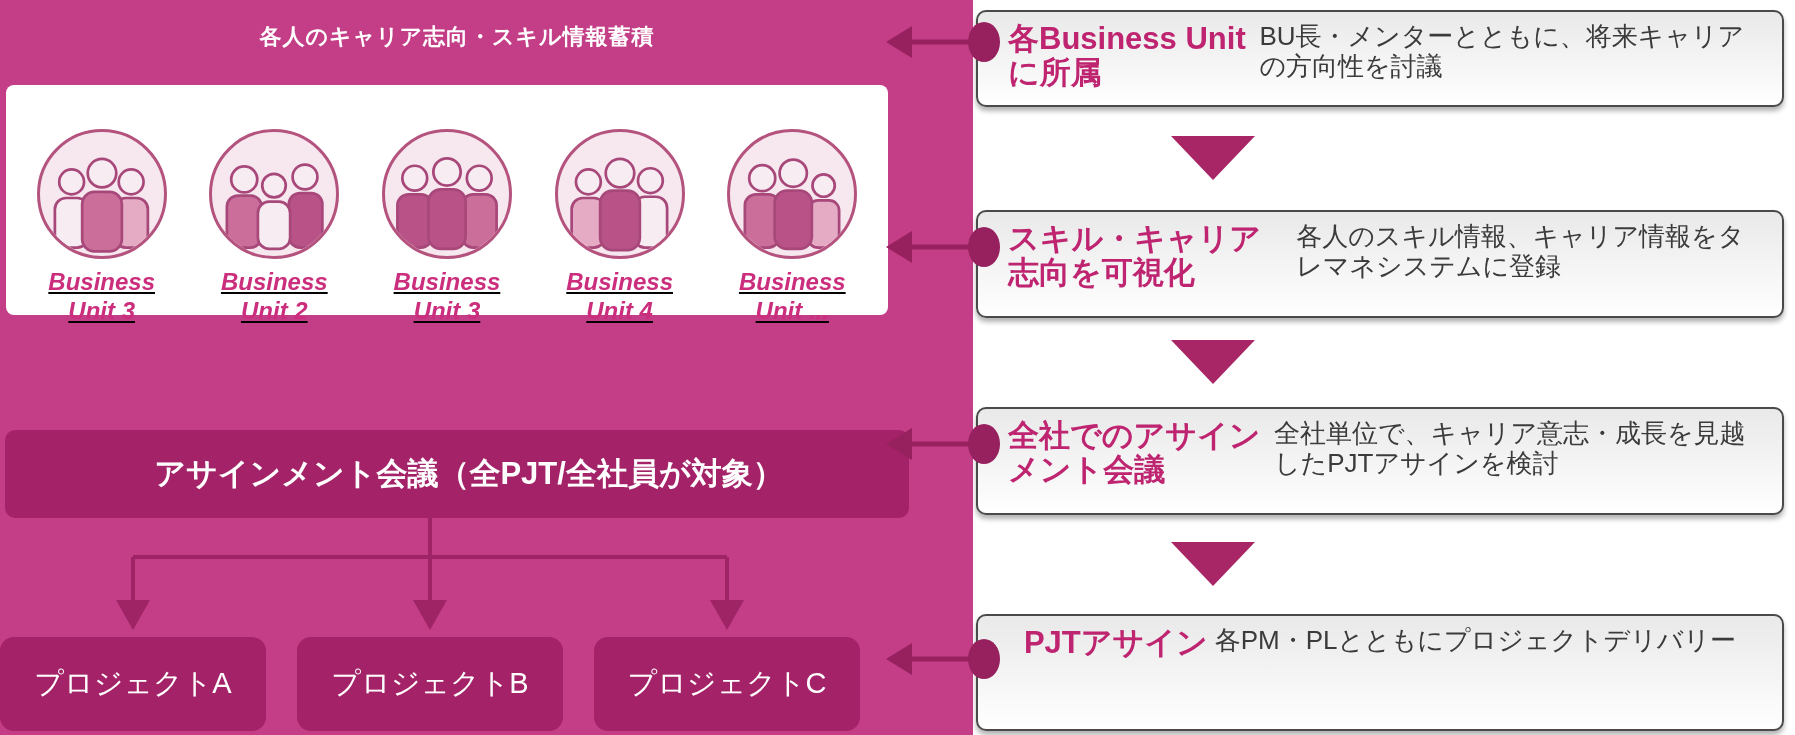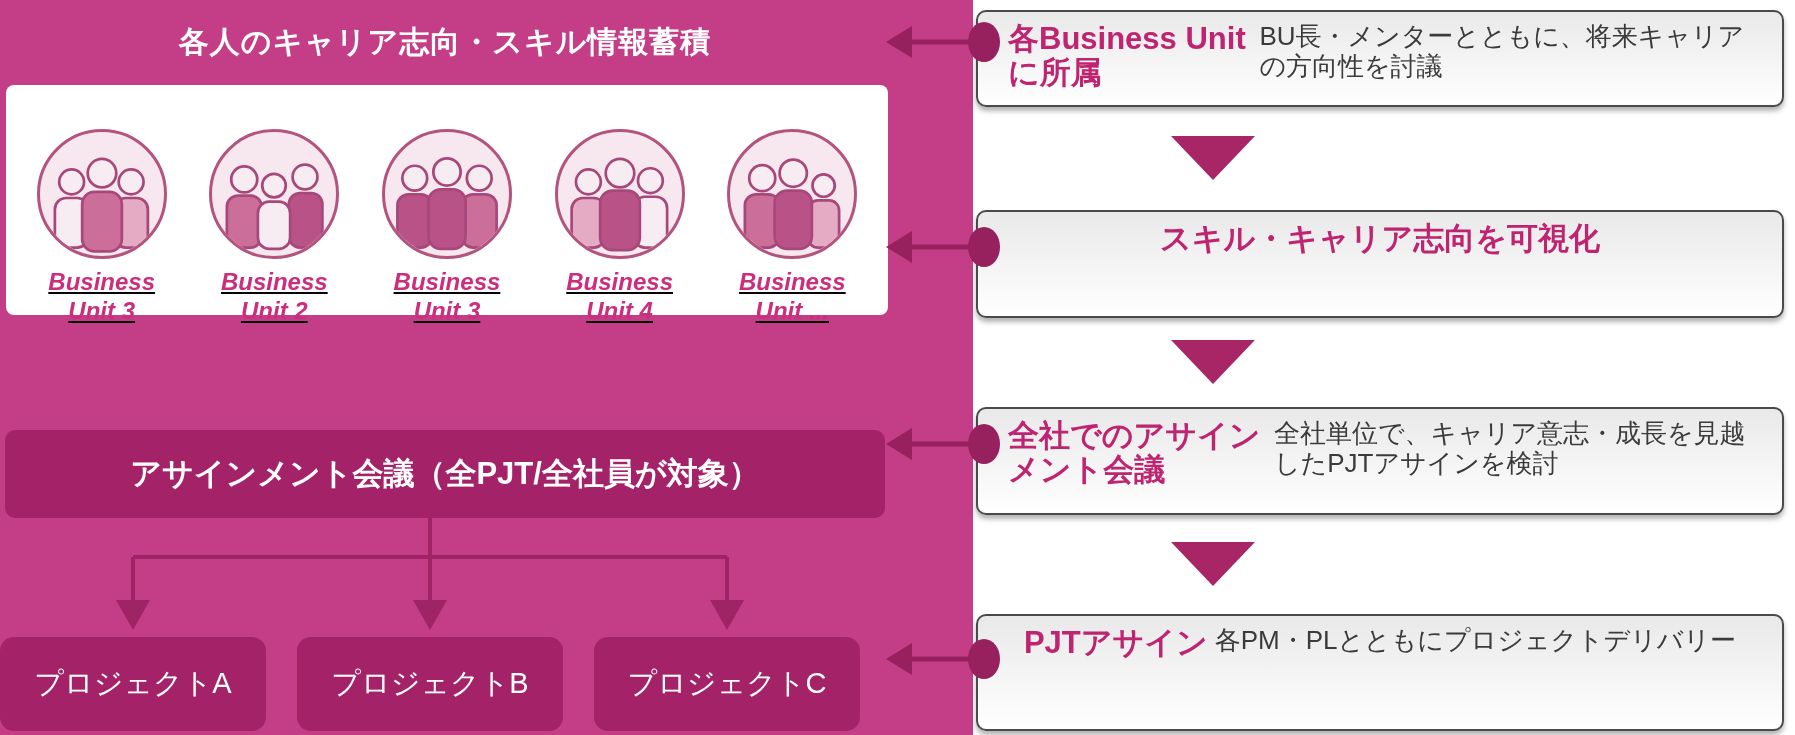--- a/index.html
+++ b/index.html
@@ -1,36 +1,36 @@
 <!DOCTYPE html>
 <html><head>
 <meta charset="utf-8">
 <style>
   html,body { margin:0; padding:0; background:#ffffff; }
   body { font-family:"Liberation Sans","DejaVu Sans",sans-serif; }
   .stage { position:relative; width:1795px; height:735px; background:#ffffff; overflow:hidden; }
 
   
   .left-panel { position:absolute; left:0; top:0; width:973px; height:735px; background:#c43e87; }
-  .panel-title { position:absolute; left:0; top:22px; width:890px; text-align:center;
-                 color:#ffffff; font-size:30px; font-weight:700; letter-spacing:1px; }
+  .panel-title { position:absolute; left:12px; top:22px; width:890px; text-align:center;
+                 color:#ffffff; font-size:22px; font-weight:700; letter-spacing:1px; }
 
   .units-box { position:absolute; left:6px; top:85px; width:882px; height:230px;
                background:#ffffff; border-radius:8px; box-sizing:border-box;
                display:flex; justify-content:space-evenly; padding-top:44px;text-decoration:underline; }
   .unit { width:154px; display:flex; flex-direction:column; align-items:center; }
   .unit-circle { width:124px; height:124px; border-radius:50%; background:#f6e8ee;
                  border:3px solid #b5537f; overflow:hidden; position:relative; flex:none; }
   .unit-circle svg { position:absolute; left:0; bottom:-4px; width:100%; }
   .unit-label { margin-top:8px; font-size:24px; font-weight:700; font-style:italic;
                 color:#cb2e7c; text-align:center; line-height:1.22; white-space:nowrap; }
 
   .meeting-band { position:absolute; left:5px; top:430px; width:880px; height:88px;
                   background:#a42368; border-radius:10px; color:#ffffff; font-size:31px;
-                  font-weight:700; display:flex; align-items:center; justify-content:center; }
+                  font-weight:700; display:flex; align-items:center; justify-content:center;padding-left:24px; }
 
   .flow-connectors { position:absolute; left:0; top:0; width:973px; height:735px; pointer-events:none; }
 
   .project-box { position:absolute; top:637px; height:94px; width:266px; background:#a42368;
                  border-radius:14px; color:#ffffff; font-weight:400; font-size:29px;
                  display:flex; align-items:center; justify-content:center; }
   .project-a { left:0; }  .project-b { left:297px; }  .project-c { left:594px; }
 
   
   .step-card { position:absolute; left:976px; width:808px; box-sizing:border-box;
@@ -184,20 +184,21 @@
     <div class="project-box project-c">プロジェクトC</div>
 
   </div>
 
   <div class="step-card card-1">
     <div class="step-title">各Business Unitに所属</div>
     <div class="step-desc">BU長・メンターとともに、将来キャリアの方向性を討議</div>
   </div>
   <div class="step-card card-2">
     <div class="step-title">スキル・キャリア志向を可視化</div>
+    <div class="step-desc">各人のスキル情報、キャリア情報をタレマネシステムに登録</div>
   </div>
   <div class="step-card card-3">
     <div class="step-title">全社でのアサインメント会議</div>
     <div class="step-desc">全社単位で、キャリア意志・成長を見越したPJTアサインを検討</div>
   </div>
   <div class="step-card card-4">
     <div class="step-title">PJTアサイン</div>
     <div class="step-desc">各PM・PLとともにプロジェクトデリバリー</div>
   </div>
 

